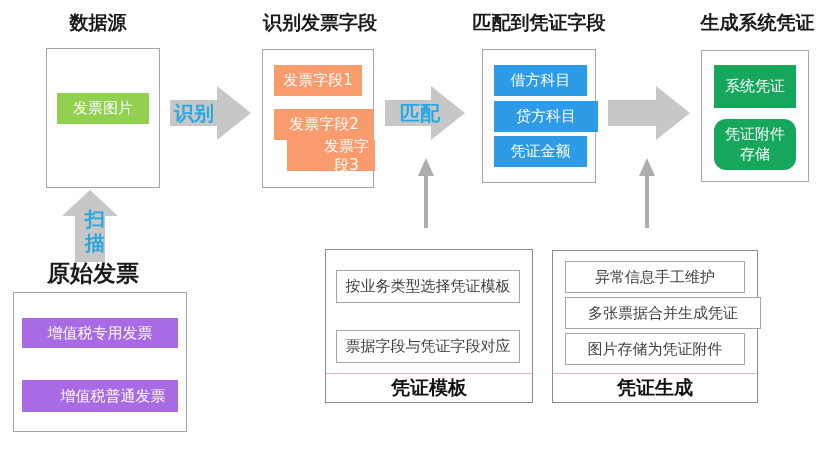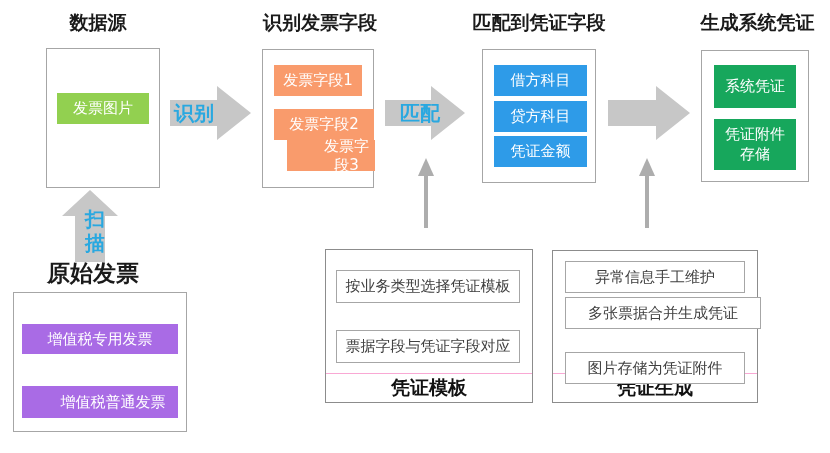--- a/index.html
+++ b/index.html
@@ -8,26 +8,26 @@
     --text-dark:#262626; --item-text:#404040;
   }
   html,body{margin:0;padding:0;background:#fff;}
   .page{position:relative;width:830px;height:453px;background:#fff;overflow:hidden;
         font-family:"DejaVu Sans","Liberation Sans",sans-serif;color:var(--text-dark);}
   .col-header{position:absolute;top:9px;height:26px;line-height:26px;text-align:center;
         font-size:19px;font-weight:600;color:#1a1a1a;}
   .main-box{position:absolute;background:#fff;border:1px solid var(--border-gray);box-sizing:border-box;}
   .chip{position:absolute;display:flex;align-items:center;justify-content:center;
         color:#fff;font-size:15px;text-align:center;box-sizing:border-box;}
-  .pre{white-space:pre-line;line-height:1.3;}
+  .pre{white-space:pre-line;line-height:1.3;border-radius:12px;}
   .g1{background:var(--green-light);}
   .or{background:var(--orange);}
   .bl{background:var(--blue);}
   .g2{background:var(--green-dark);}
-  .pu{background:var(--purple);margin-top:6px;}
+  .pu{background:var(--purple);}
   .arrow-svg{position:absolute;}
   .arrow-label{position:absolute;font-size:20px;font-weight:600;color:var(--label-blue);
         text-align:center;line-height:26px;}
   .scan-label{position:absolute;font-size:20px;font-weight:600;color:var(--label-blue);
         text-align:center;white-space:pre-line;line-height:24px;}
   .sub-header{position:absolute;height:24px;line-height:24px;text-align:center;
         font-size:23px;font-weight:600;color:#1a1a1a;}
   .group-box{position:absolute;background:#fff;border:1px solid #8C8C8C;box-sizing:border-box;}
   .group-footer{position:absolute;left:0;right:0;bottom:0;height:28px;border-top:1px solid #f9a8d4;
         display:flex;align-items:center;justify-content:center;font-size:19px;font-weight:600;color:#111;}
@@ -58,21 +58,21 @@
   <div class="chip or" style="left:274px;top:85px;width:100px;height:31px;margin-top:24px;">发票字段2</div>
   <div class="chip or" style="left:287px;top:140px;width:88px;height:31px;padding-left:31px;">发票字段3</div>
 
   <svg class="arrow-svg" style="left:385px;top:86px;" width="80" height="54">
     <polygon points="0,14 46,14 46,0 80,27 46,54 46,40 0,40" fill="#C7C7C7"></polygon>
   </svg>
   <div class="arrow-label" style="left:388px;top:100px;width:64px;">匹配</div>
 
   <div class="main-box" style="left:482px;top:49px;width:114px;height:134px;"></div>
   <div class="chip bl" style="left:494px;top:65px;width:93px;height:31px;">借方科目</div>
-  <div class="chip bl" style="left:494px;top:101px;width:93px;height:31px;">贷方科目</div>
+  <div class="chip bl" style="left:494px;top:101px;width:104px;height:31px;">贷方科目</div>
   <div class="chip bl" style="left:494px;top:136px;width:93px;height:31px;">凭证金额</div>
 
   <svg class="arrow-svg" style="left:608px;top:86px;" width="82" height="54">
     <polygon points="0,14 48,14 48,0 82,27 48,54 48,40 0,40" fill="#C7C7C7"></polygon>
   </svg>
 
   <div class="main-box" style="left:701px;top:50px;width:108px;height:132px;"></div>
   <div class="chip g2" style="left:714px;top:65px;width:82px;height:43px;">系统凭证</div>
   <div class="chip g2 pre" style="left:714px;top:119px;width:82px;height:51px;">凭证附件
 存储</div>
@@ -101,15 +101,15 @@
     <div class="group-footer">凭证模板</div>
   </div>
   <div class="white-item" style="left:336px;top:270px;width:184px;height:33px;">按业务类型选择凭证模板</div>
   <div class="white-item" style="left:336px;top:330px;width:184px;height:33px;">票据字段与凭证字段对应</div>
 
   <div class="group-box" style="left:552px;top:250px;width:206px;height:153px;">
     <div class="group-footer">凭证生成</div>
   </div>
   <div class="white-item" style="left:565px;top:261px;width:180px;height:32px;">异常信息手工维护</div>
   <div class="white-item" style="left:565px;top:297px;width:196px;height:32px;">多张票据合并生成凭证</div>
-  <div class="white-item" style="left:565px;top:352px;width:180px;height:32px;">图片存储为凭证附件</div>
+  <div class="white-item" style="left:565px;top:333px;width:180px;height:32px;">图片存储为凭证附件</div>
 
 </div>
 
 </body></html>

